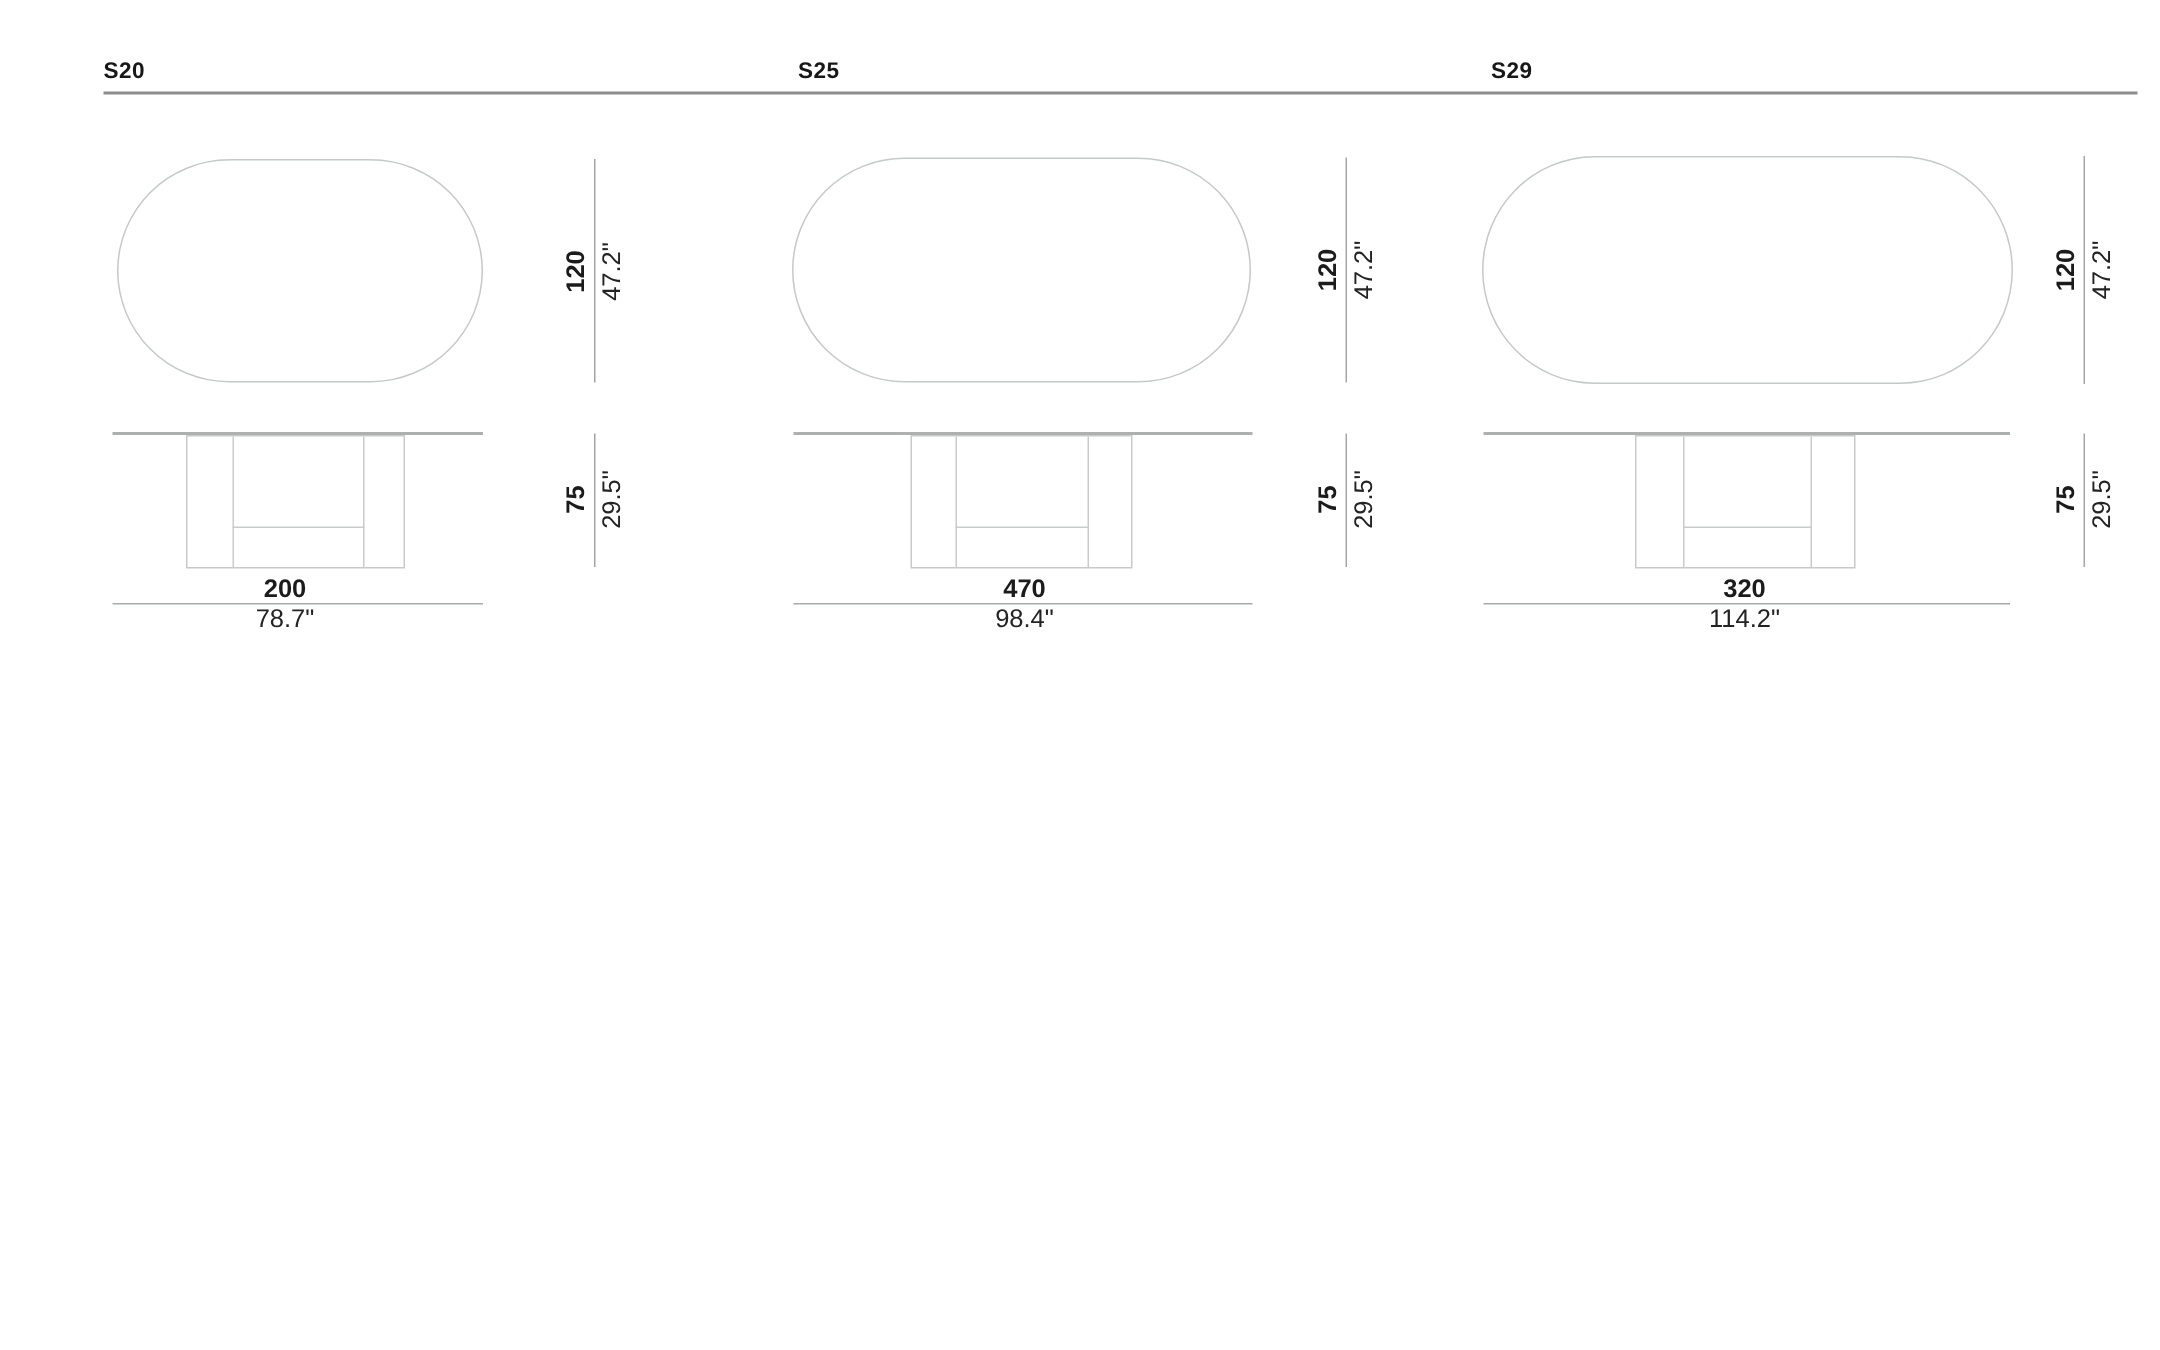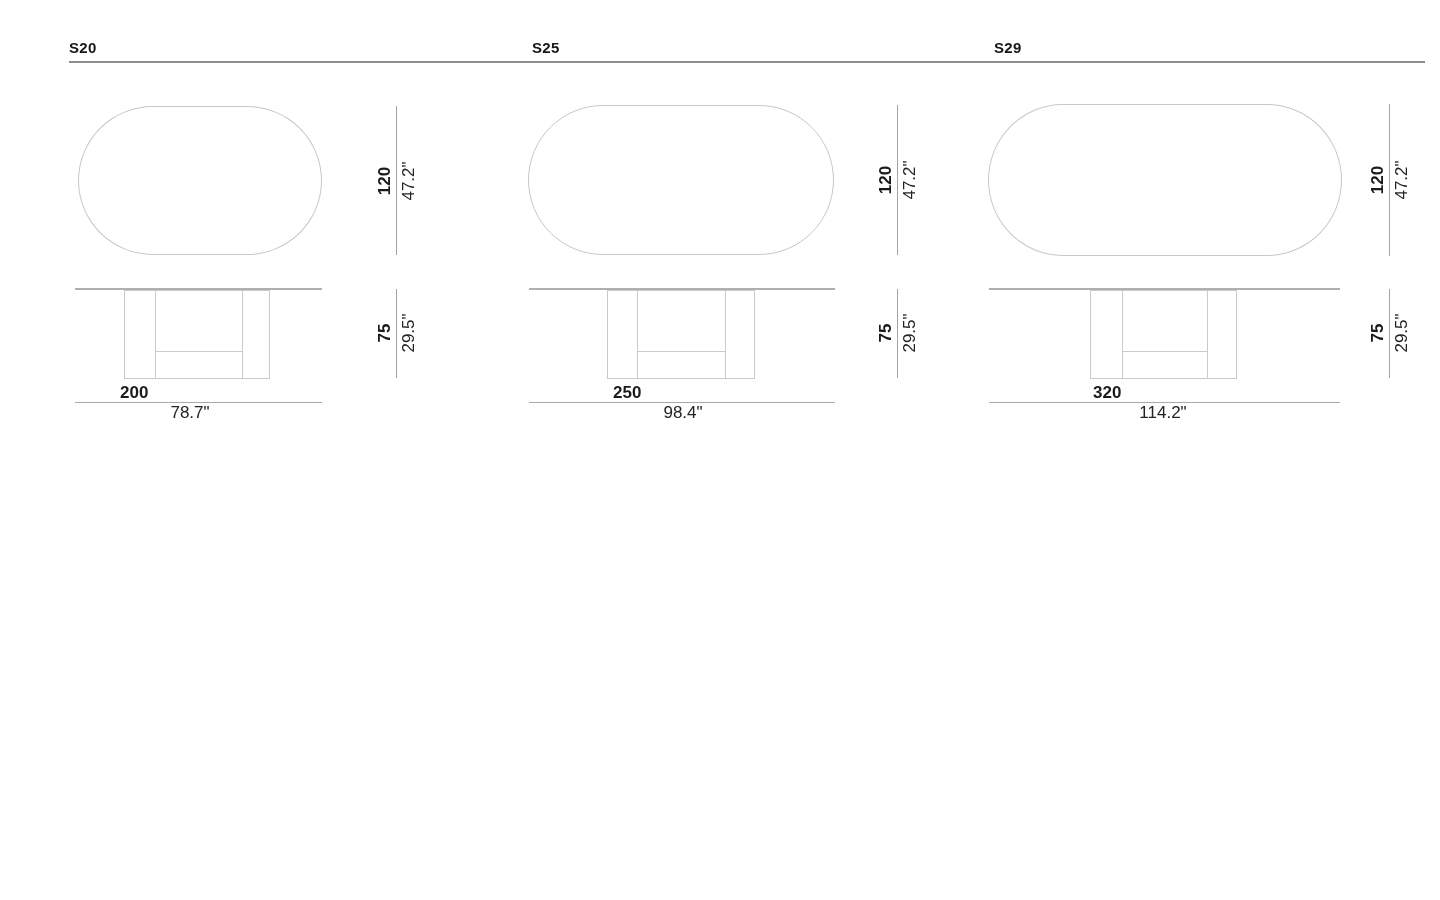--- a/index.html
+++ b/index.html
@@ -54,21 +54,21 @@
     position:absolute;
     transform:translate(-50%,-50%) rotate(-90deg);
     display:flex; flex-direction:column; align-items:center; gap:7px;
     white-space:nowrap;
   }
   .dim-m { font-weight:700; font-size:17px; line-height:17px; color:#1b1b1b; }
   .dim-i { font-weight:400; font-size:17px; line-height:17px; color:#232323; }
   
   .hdim-m {
     position:absolute; top:384px; left:calc(var(--cx) - 70px); width:140px;
-    text-align:left; font-weight:700; font-size:17px; line-height:17px; color:#1b1b1b;
+    text-align:center; font-weight:700; font-size:17px; line-height:17px; color:#1b1b1b;
   }
   .hdim-i {
     position:absolute; top:404px; left:calc(var(--cx) - 70px); width:140px;
     text-align:center; font-size:17px; line-height:17px; color:#232323;
   }
   
   .p0 { --mx:37px;  --ox:46px;  --oy:106px; --ow:244px; --oh:149px;
         --fx:43px;  --fw:247px; --bx:92px;  --bw:146px; --iv1:30px; --iv2:117px;
         --dx:364px; --cx:158px; }
   .p1 { --mx:500px; --ox:496px; --oy:105px; --ow:306px; --oh:150px;
@@ -140,21 +140,21 @@
 
     <div class="vline dim-height"></div>
     <div class="vdim vdim-height">
       <div class="vdim-inner">
         <span class="dim-m">75</span>
         <span class="dim-i">29.5"</span>
       </div>
     </div>
 
     <div class="hline"></div>
-    <div class="hdim-m">250</div>
+    <div class="hdim-m">470</div>
     <div class="hdim-i">98.4"</div>
   </section>
 
   <section class="product p2">
     <h2 class="model">S29</h2>
 
     <div class="oval"></div>
 
     <div class="vline dim-depth"></div>
     <div class="vdim vdim-depth">

